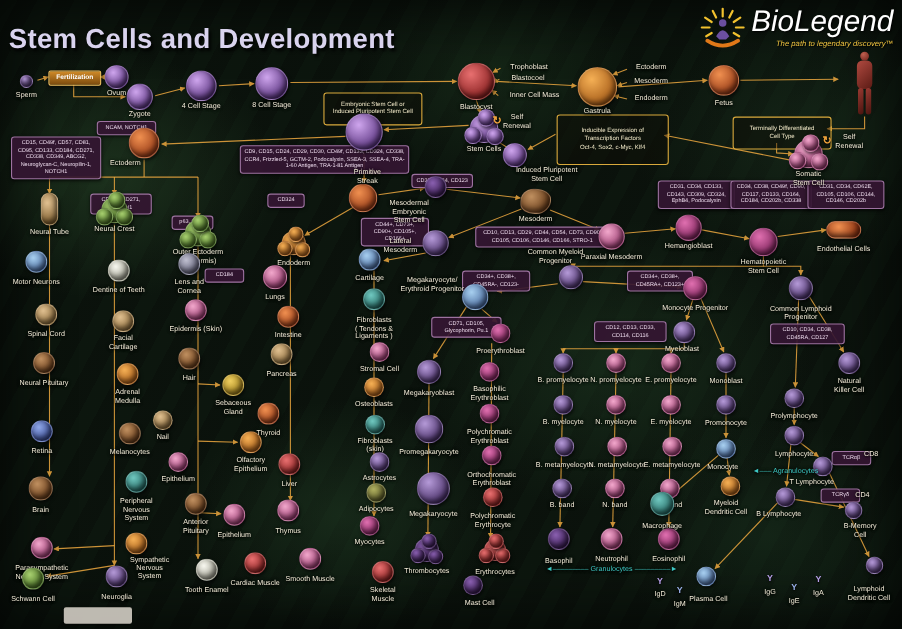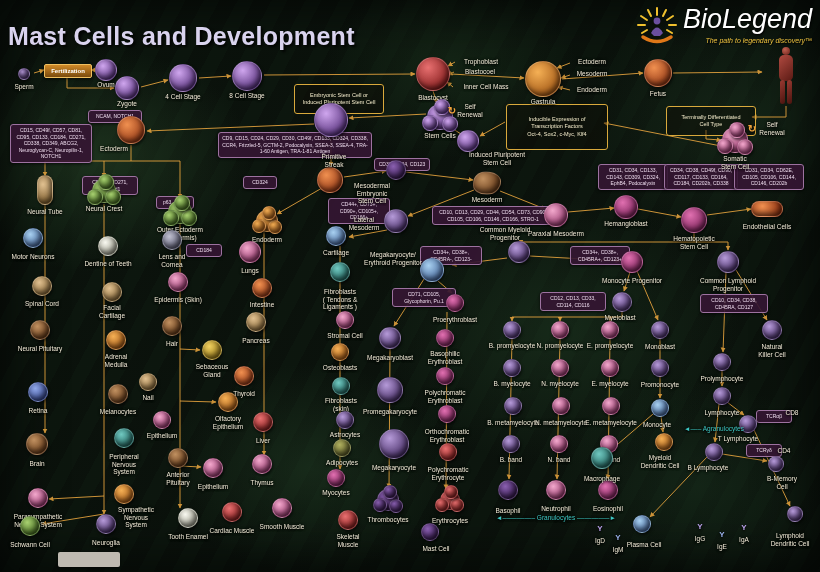--- a/index.html
+++ b/index.html
@@ -49,21 +49,21 @@
   .p-leg{position:absolute;top:33px;width:5px;height:24px;border-radius:3px;
     background:linear-gradient(135deg,#9a3a32,#4a140f);}
   .p-leg.l{left:4px;} .p-leg.r{left:11px;}
   .footer-box{position:absolute;left:58px;top:552px;width:62px;height:15px;
     background:#cfc9c0;border-radius:2px;opacity:.92;box-shadow:0 1px 2px rgba(0,0,0,.6);}
 </style>
 </head>
 <body>
 
 <div id="poster">
-  <div class="title">Mast Cells and Development</div>
+  <div class="title">Stem Cells and Development</div>
   <div class="logo">
     <svg width="42" height="44" viewBox="0 0 42 44">
       <g stroke="#f1c12e" stroke-width="2" stroke-linecap="round">
         <line x1="21" y1="2" x2="21" y2="9"></line>
         <line x1="30" y1="4" x2="27" y2="10"></line>
         <line x1="37" y1="10" x2="31" y2="14"></line>
         <line x1="40" y1="19" x2="33" y2="19"></line>
         <line x1="12" y1="4" x2="15" y2="10"></line>
         <line x1="5" y1="10" x2="11" y2="14"></line>
         <line x1="2" y1="19" x2="9" y2="19"></line>

